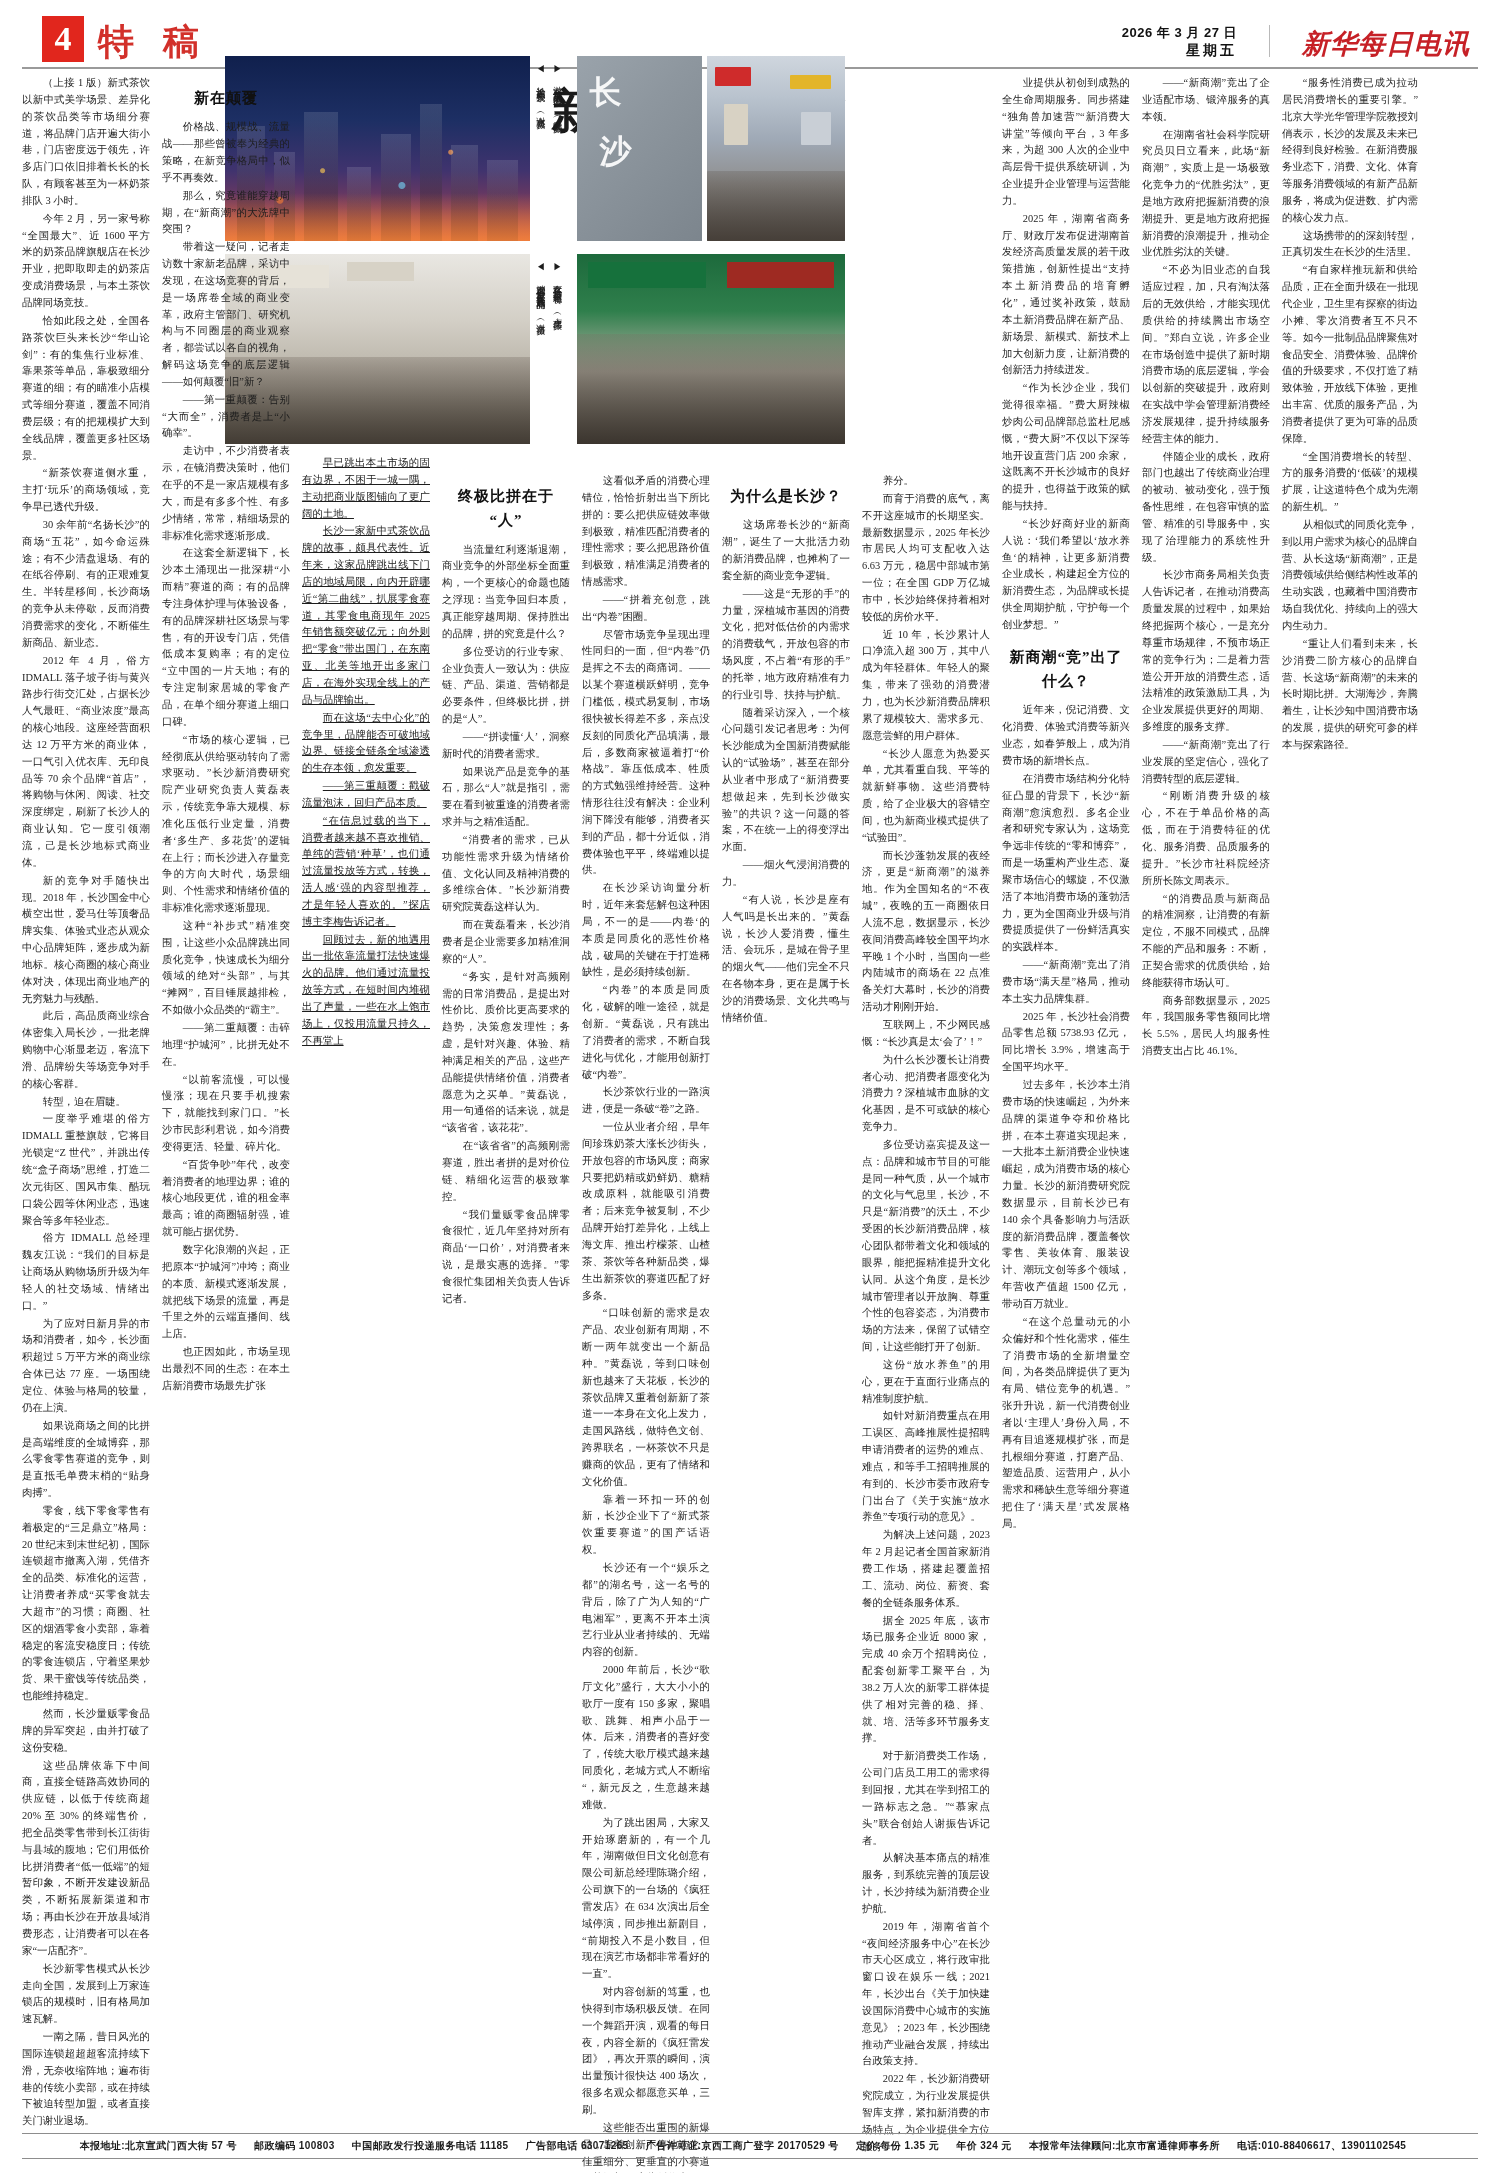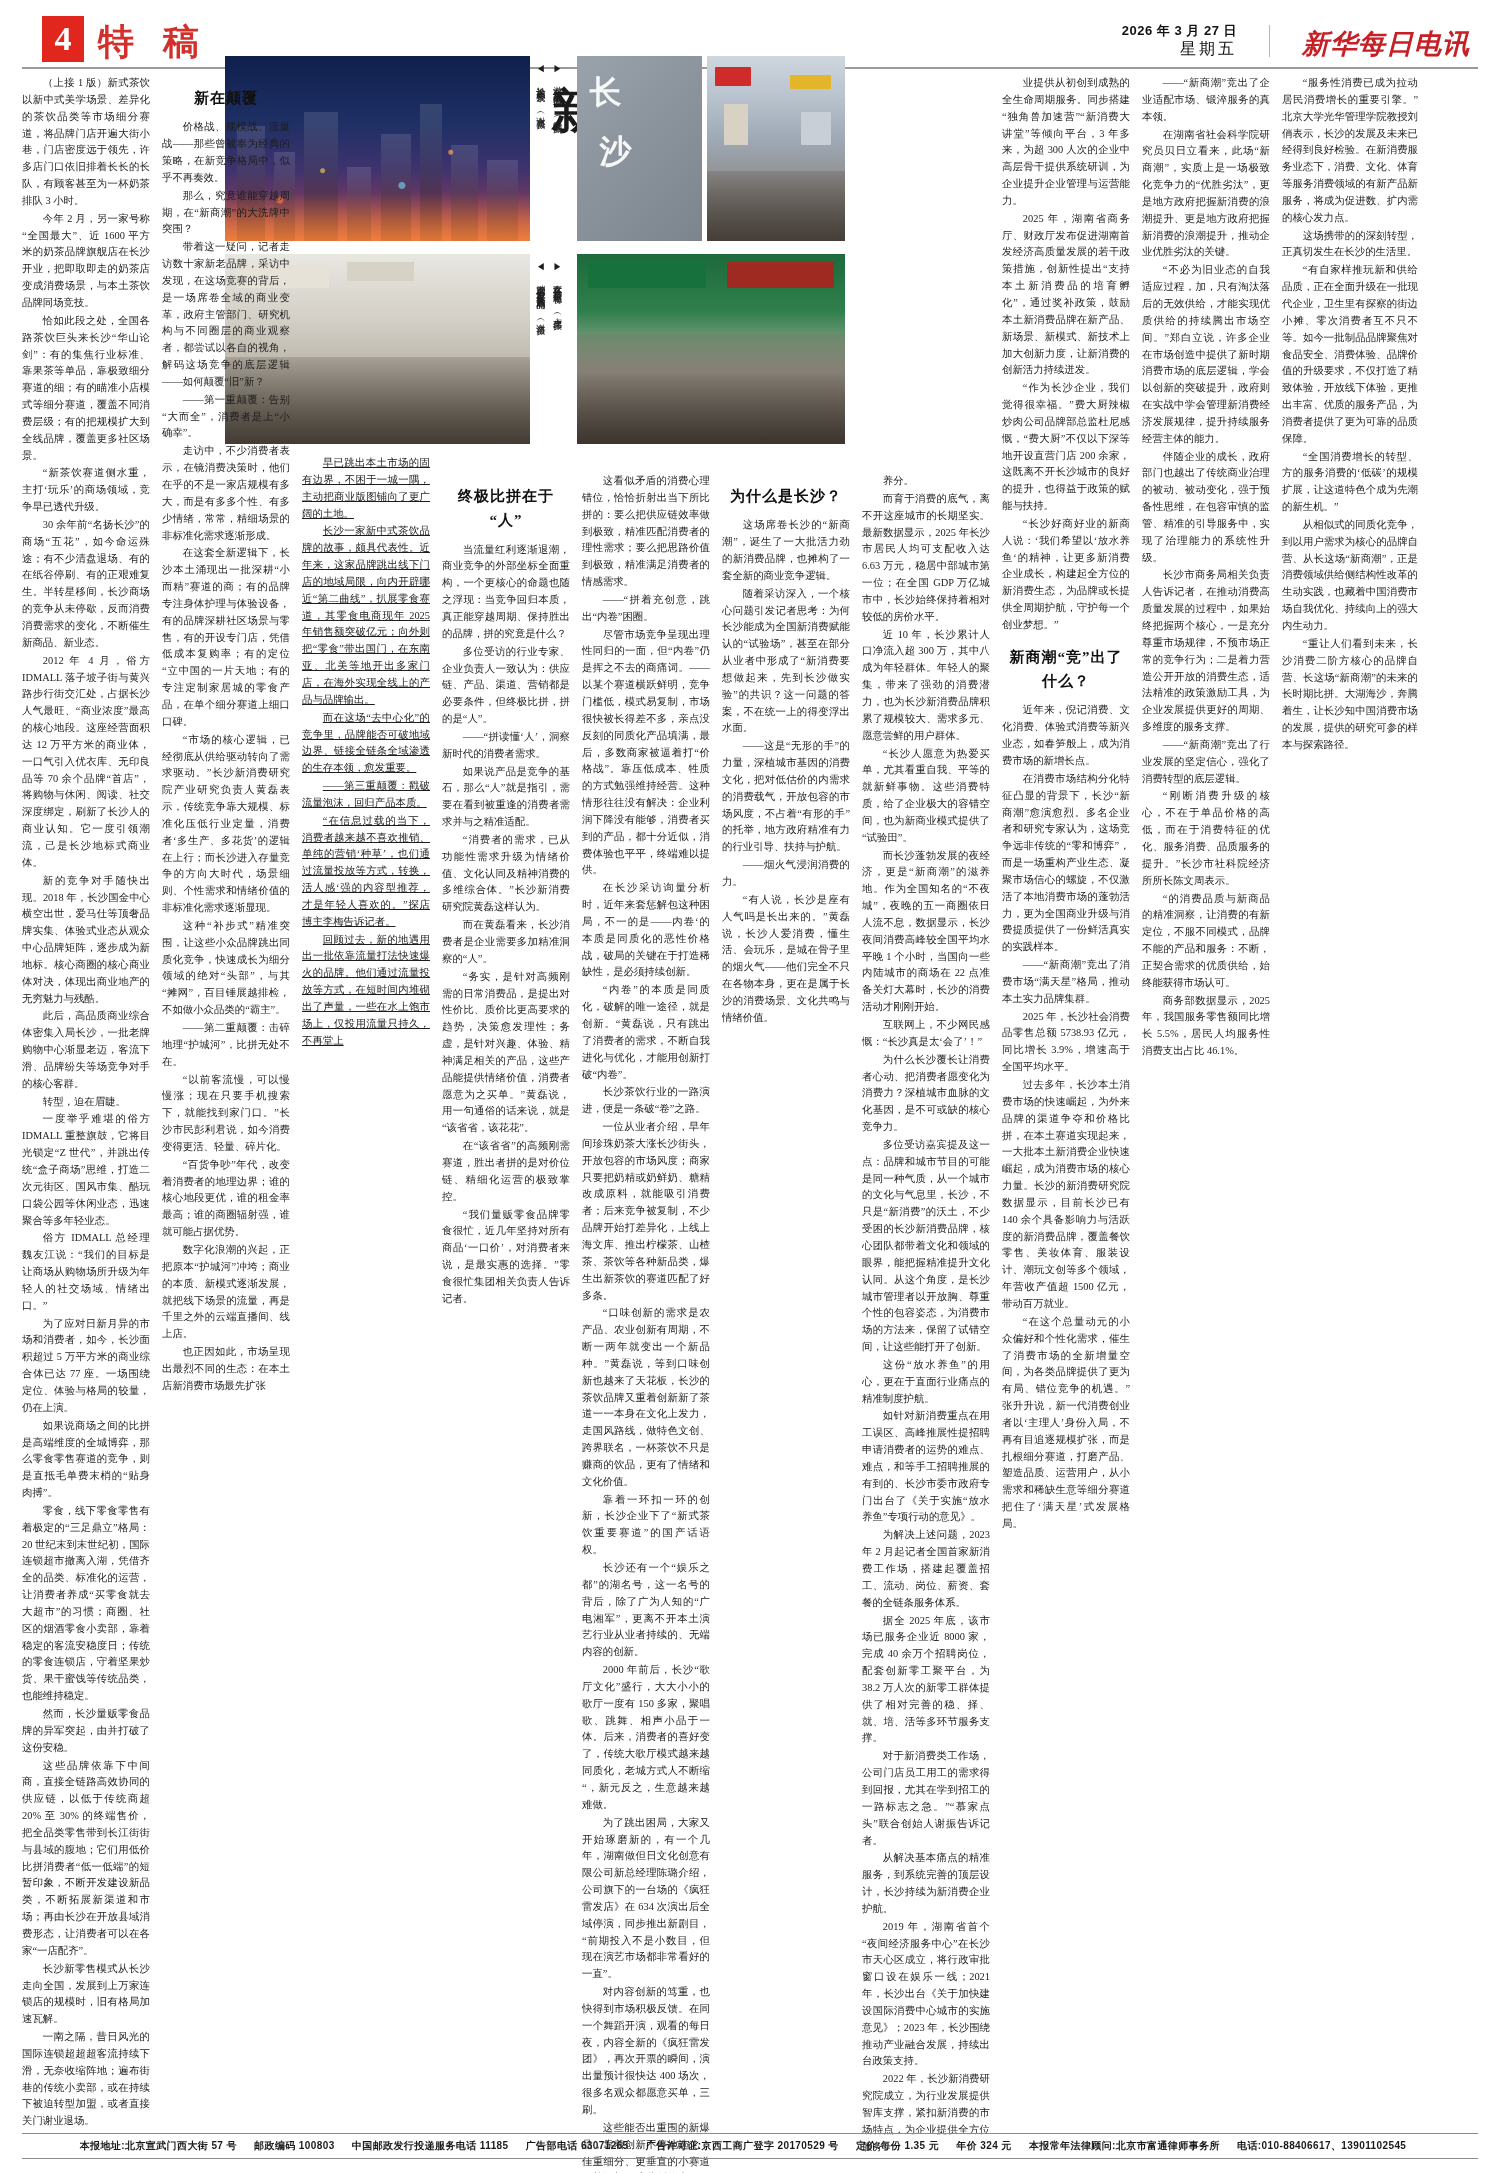--- a/index.html
+++ b/index.html
@@ -21,21 +21,21 @@
     font-family:"Liberation Serif",serif;font-weight:bold;font-size:34px;
     display:flex;align-items:center;justify-content:center;line-height:1;
   }
   .section-name{
     color:#d2302a;font-weight:bold;font-size:36px;letter-spacing:10px;
     line-height:1;padding-bottom:2px;
   }
   .mh-right{display:flex;align-items:flex-end;gap:28px;padding-right:8px;padding-bottom:3px;}
   .dateblock{text-align:right;font-family:"Liberation Sans",sans-serif;color:#111;line-height:1.25;}
   .dateblock .d1{font-size:13px;font-weight:bold;letter-spacing:.5px;}
-  .dateblock .d2{font-size:16px;font-weight:normal;letter-spacing:3px;text-align:right;}
+  .dateblock .d2{font-size:14px;font-weight:bold;letter-spacing:3px;text-align:right;}
   .vbar{width:1px;height:32px;background:#b9b9b9;margin:0 4px 2px 4px;}
   .papername{
     color:#c62026;font-weight:bold;font-size:27px;letter-spacing:1px;
     font-family:"Liberation Serif",serif;font-style:italic;line-height:1;
     padding-bottom:1px;
   }
   .rule{height:2px;background:#9a9a9a;margin:5px 0 0 0;}
 
   
   .headline-wrap{position:absolute;left:270px;top:88px;width:610px;text-align:center;}
@@ -313,22 +313,22 @@
           <p>为了跳出困局，大家又开始琢磨新的，有一个几年，湖南做但日文化创意有限公司新总经理陈璐介绍，公司旗下的一台场的《疯狂雷发店》在 634 次演出后全域停演，同步推出新剧目，“前期投入不是小数目，但现在演艺市场都非常看好的一直”。</p>
           <p>对内容创新的笃重，也快得到市场积极反馈。在同一个舞蹈开演，观看的每日夜，内容全新的《疯狂雷发团》，再次开票的瞬间，演出量预计很快达 400 场次，很多名观众都愿意买单，三刷。</p>
           <p>这些能否出重围的新爆品，靠着创新不停地选化，佳重细分、更垂直的小赛道里扎深根。这些创作中，不光能让品牌竞争中站稳脚跟，更理解长沙整个消费市场，从过去靠流量爆趣的“网红打卡地”，变成了靠品牌、靠品质赢得复购的消费。</p>
         </div>
     </div>
 
     <div class="col" id="c6" style="top:398px;">
       <div class="sub-h">为什么是长沙？</div>
       <div>
           <p>这场席卷长沙的“新商潮”，诞生了一大批活力劲的新消费品牌，也摊构了一套全新的商业竞争逻辑。</p>
+          <p>——这是“无形的手”的力量，深植城市基因的消费文化，把对低估价的内需求的消费载气，开放包容的市场风度，不占着“有形的手”的托举，地方政府精准有力的行业引导、扶持与护航。</p>
           <p>随着采访深入，一个核心问题引发记者思考：为何长沙能成为全国新消费赋能认的“试验场”，甚至在部分从业者中形成了“新消费要想做起来，先到长沙做实验”的共识？这一问题的答案，不在统一上的得变浮出水面。</p>
-          <p>——这是“无形的手”的力量，深植城市基因的消费文化，把对低估价的内需求的消费载气，开放包容的市场风度，不占着“有形的手”的托举，地方政府精准有力的行业引导、扶持与护航。</p>
           <p>——烟火气浸润消费的力。</p>
           <p>“有人说，长沙是座有人气吗是长出来的。”黄磊说，长沙人爱消费，懂生活、会玩乐，是城在骨子里的烟火气——他们完全不只在各物本身，更在是属于长沙的消费场景、文化共鸣与情绪价值。</p>
         </div>
     </div>
 
     <div class="col" id="c7" style="top:398px;font-family:Liberation Serif, serif;">
       <div>
           <p>养分。</p>
           <p>而育于消费的底气，离不开这座城市的长期坚实。最新数据显示，2025 年长沙市居民人均可支配收入达 6.63 万元，稳居中部城市第一位；在全国 GDP 万亿城市中，长沙始终保持着相对较低的房价水平。</p>
           <p>近 10 年，长沙累计人口净流入超 300 万，其中八成为年轻群体。年轻人的聚集，带来了强劲的消费潜力，也为长沙新消费品牌积累了规模较大、需求多元、愿意尝鲜的用户群体。</p>

